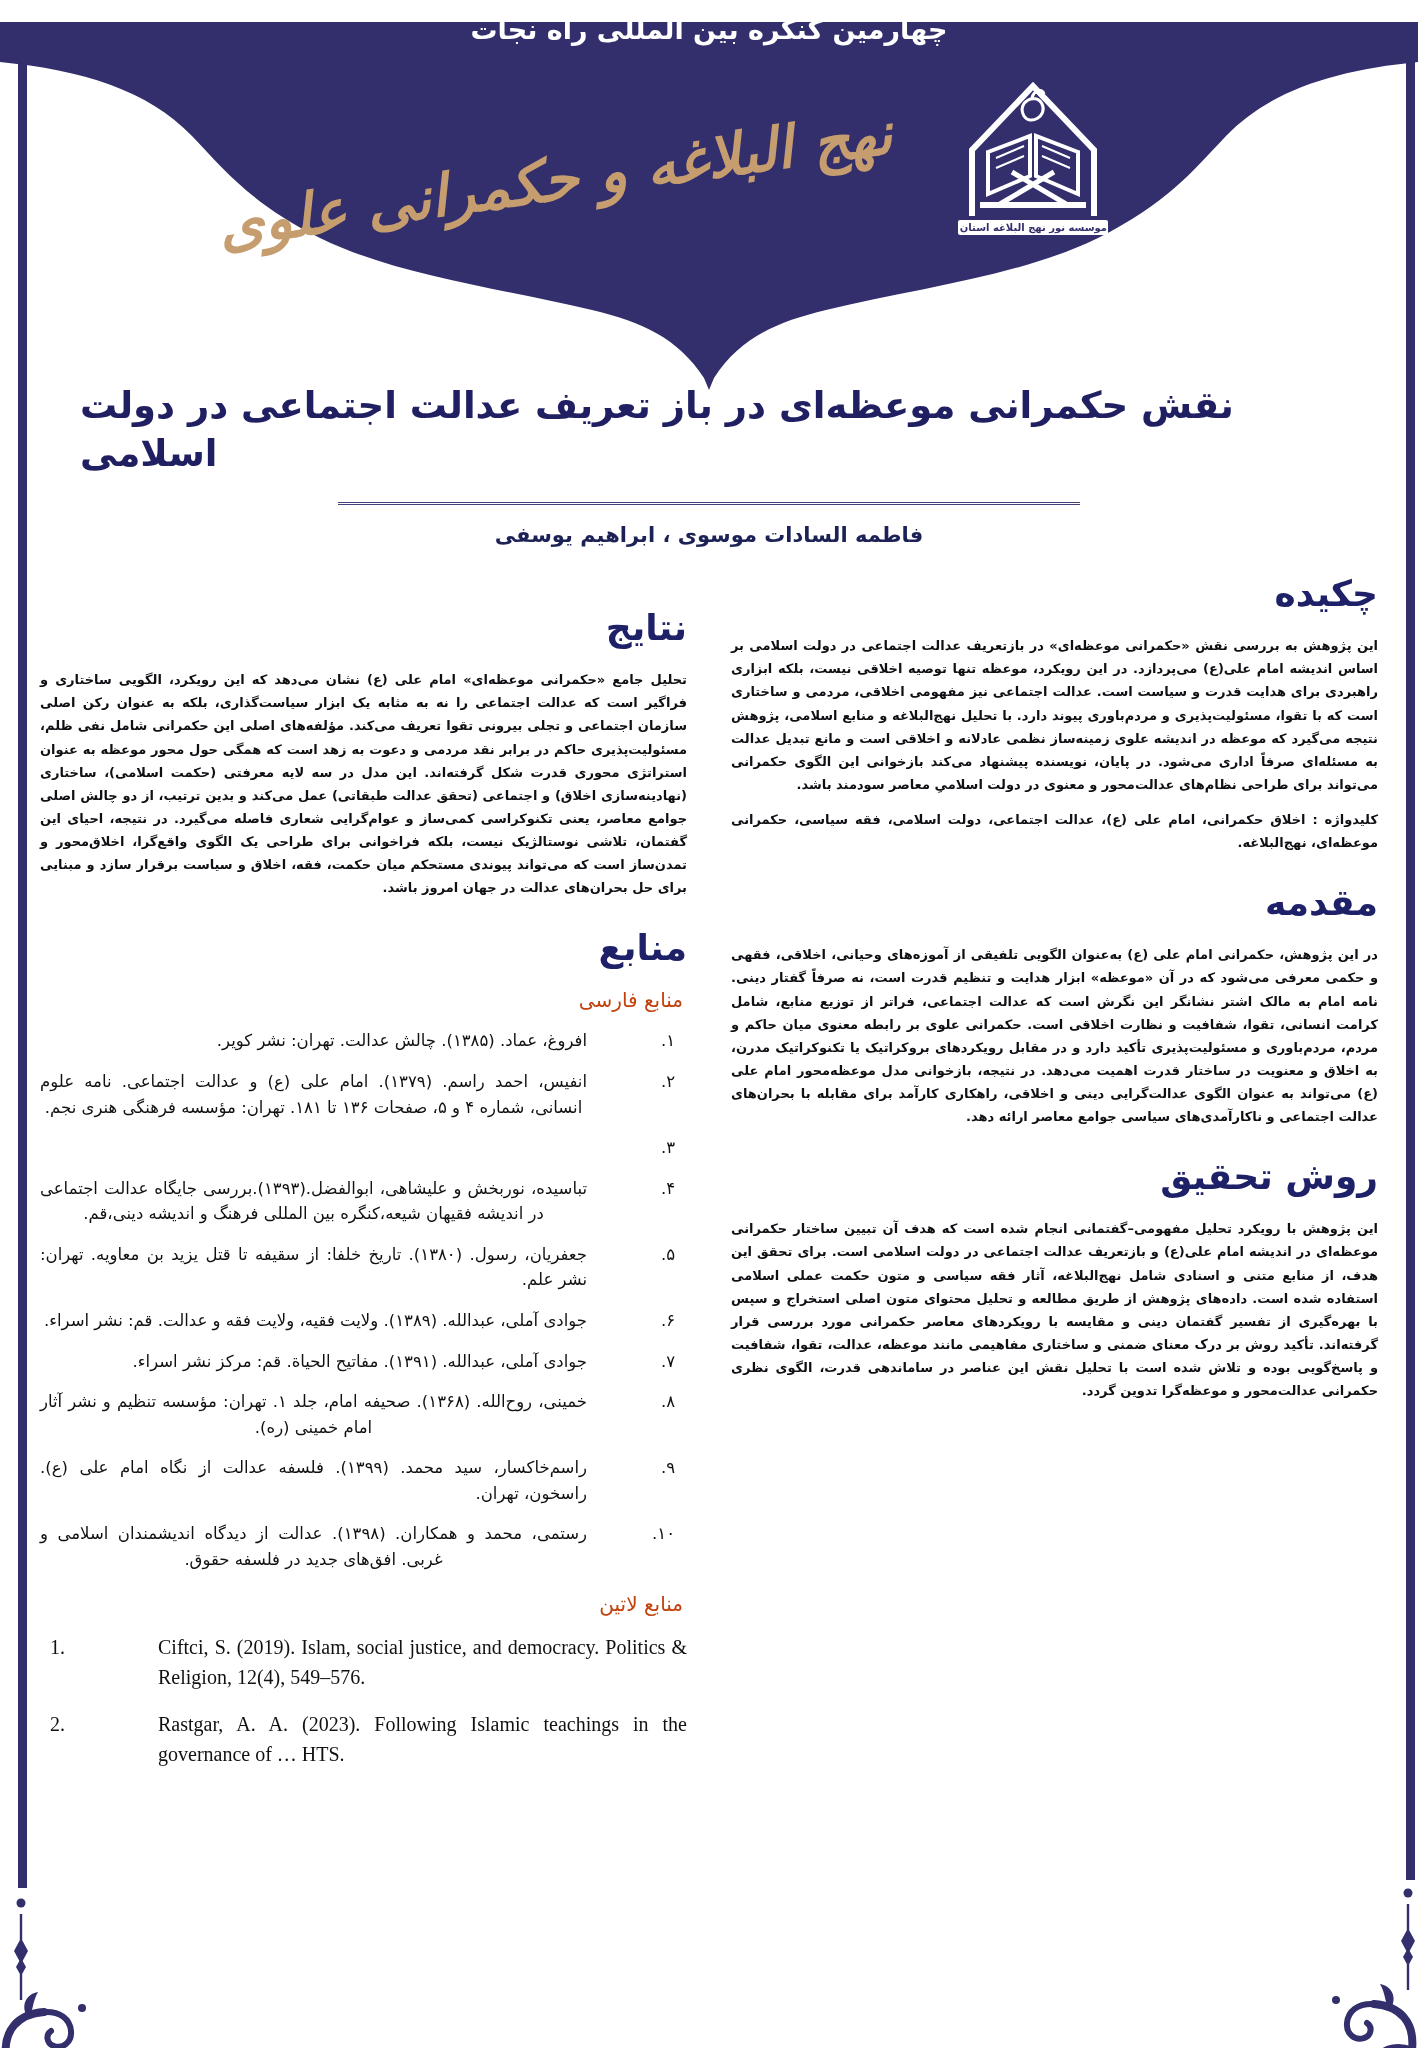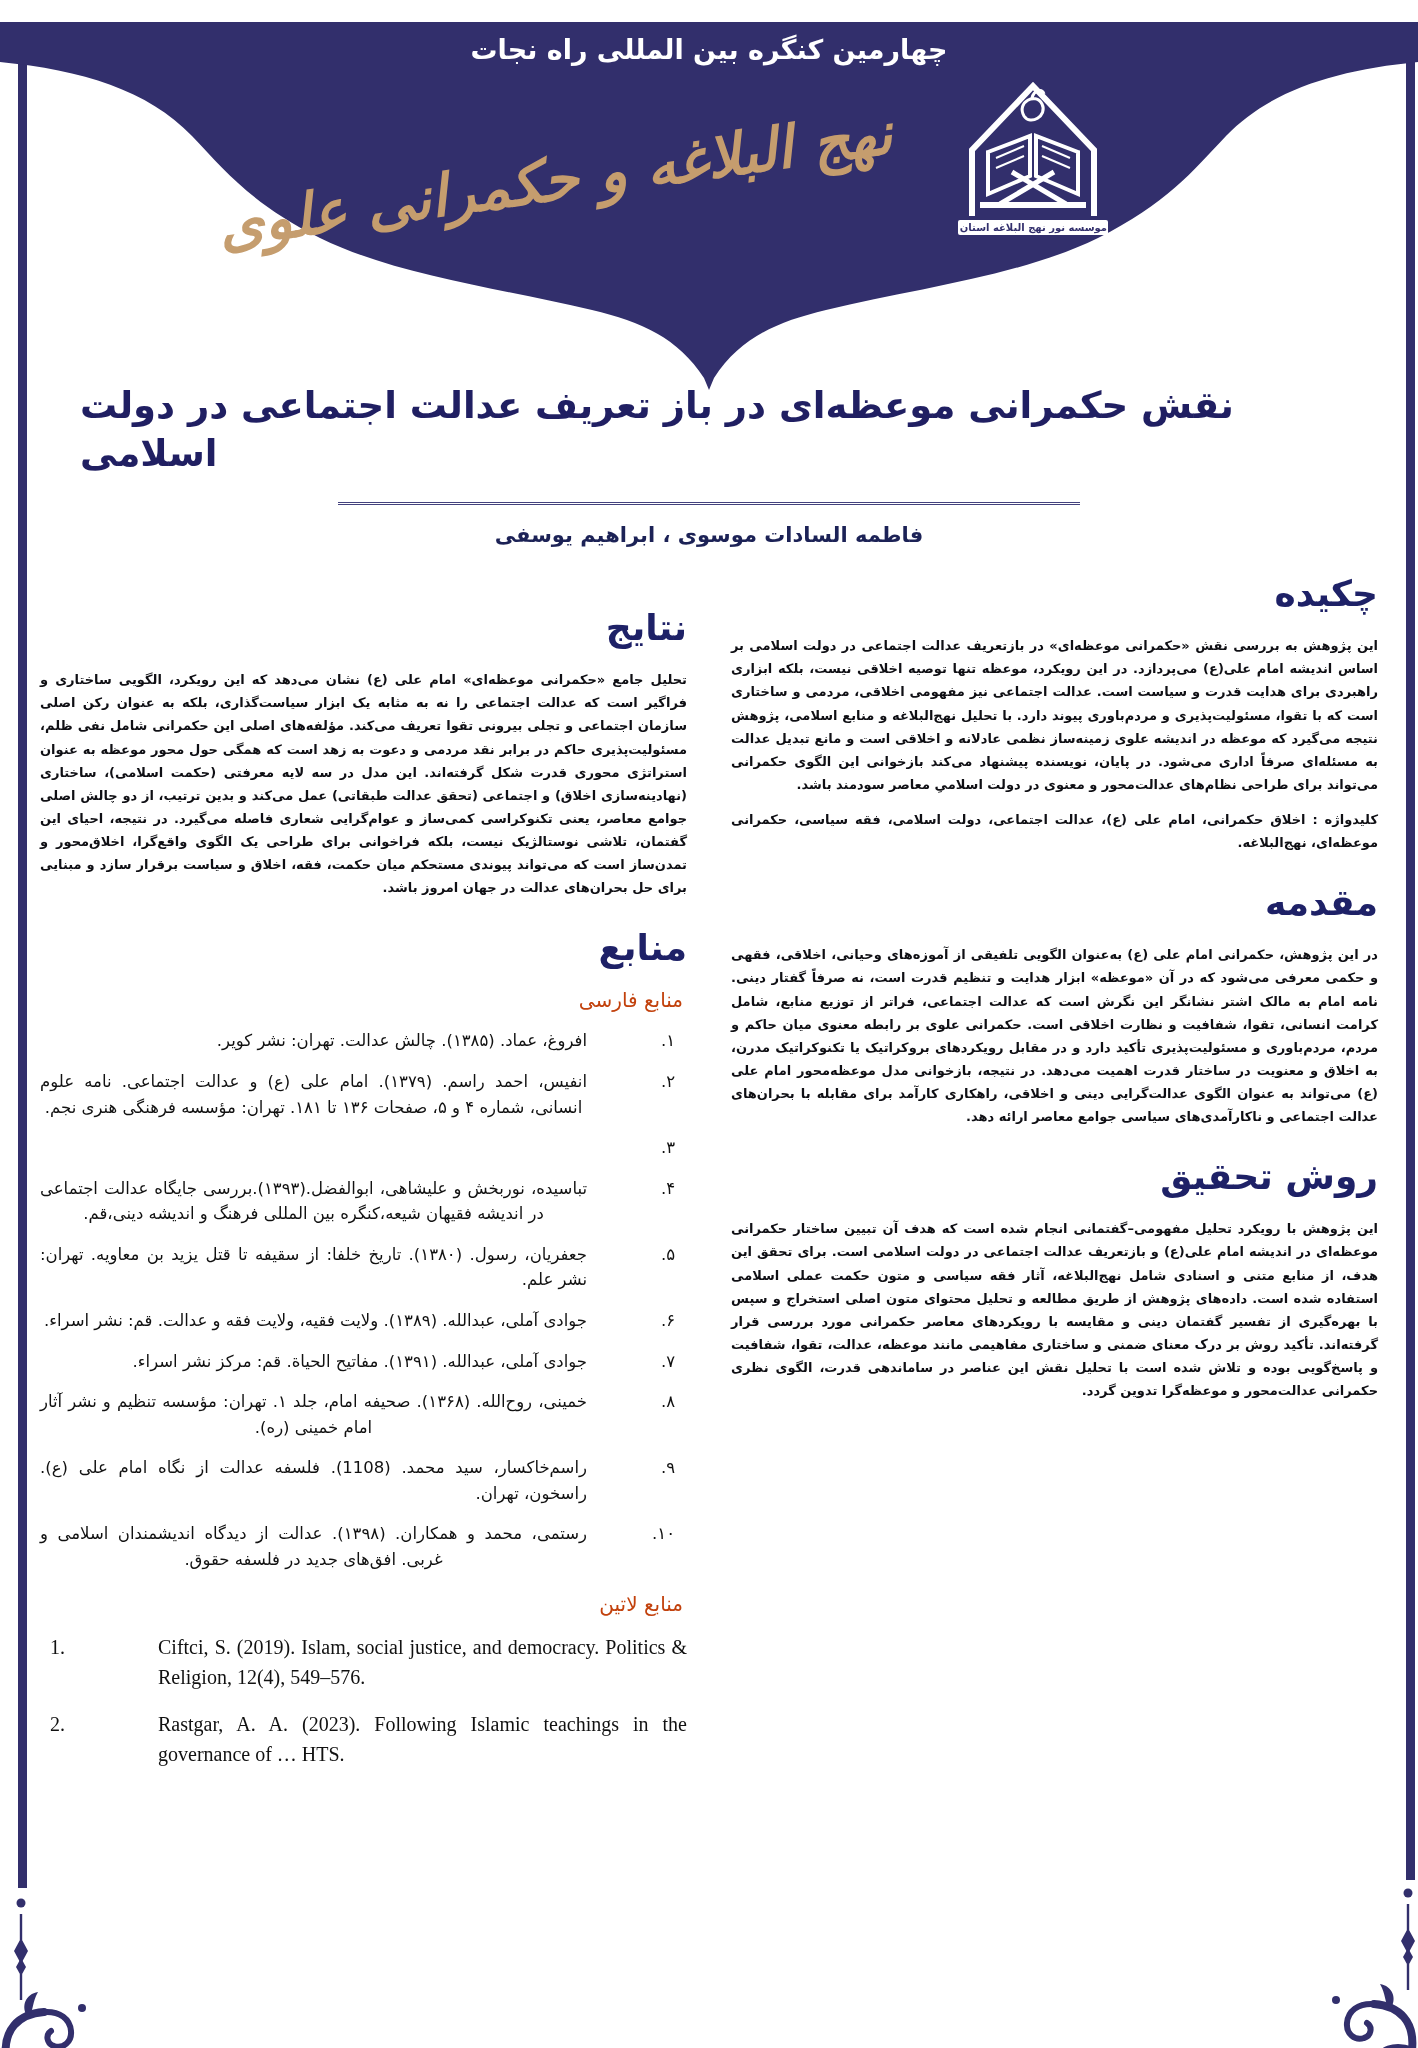--- a/index.html
+++ b/index.html
@@ -5,21 +5,21 @@
   html,body{margin:0;padding:0;background:#9a9a9a;}
   .page{position:relative;width:1418px;height:2048px;margin:0 auto;background:#ffffff;
         overflow:hidden;font-family:"DejaVu Sans",sans-serif;}
   
   .bar{position:absolute;width:9px;background:#322f6c;}
   .bar-left{left:18px;top:40px;height:1848px;}
   .bar-right{right:3px;top:40px;height:1840px;}
   
   .banner{position:absolute;top:0;left:0;width:1418px;height:400px;}
   .banner svg.banner-shape{position:absolute;top:0;left:0;}
-  .congress-title{position:absolute;top:34px;left:0;right:0;text-align:center;
+  .congress-title{position:absolute;top:14px;left:0;right:0;text-align:center;
         color:#ffffff;font-weight:bold;font-size:27px;letter-spacing:1px;direction:rtl;}
   .calligraphy{position:absolute;top:150px;left:185px;width:740px;text-align:center;
         color:#c59d6e;font-size:58px;font-weight:bold;font-style:italic;line-height:1.05;
         transform:rotate(-8deg);direction:rtl;white-space:nowrap;}
   .logo{position:absolute;left:958px;top:76px;width:150px;height:168px;}
   .logo-caption{position:absolute;left:0;right:0;top:144px;background:#ffffff;color:#322f6c;
         font-size:10px;font-weight:bold;text-align:center;padding:2px 1px;border-radius:2px;
         white-space:nowrap;overflow:hidden;direction:rtl;}
   
   .content{position:absolute;top:368px;left:40px;right:40px;}
@@ -145,21 +145,21 @@
         <div class="ref-fa">
           <span class="num">۷.</span>
           <span class="txt">جوادی آملی، عبدالله. (۱۳۹۱). مفاتیح الحیاة. قم: مرکز نشر اسراء.</span>
         </div>
         <div class="ref-fa">
           <span class="num">۸.</span>
           <span class="txt center-last">خمینی، روح‌الله. (۱۳۶۸). صحیفه امام، جلد ۱. تهران: مؤسسه تنظیم و نشر آثار امام خمینی (ره).</span>
         </div>
         <div class="ref-fa">
           <span class="num">۹.</span>
-          <span class="txt">راسم‌خاکسار، سید محمد. (1108). فلسفه عدالت از نگاه امام علی (ع). راسخون، تهران.</span>
+          <span class="txt">راسم‌خاکسار، سید محمد. (۱۳۹۹). فلسفه عدالت از نگاه امام علی (ع). راسخون، تهران.</span>
         </div>
         <div class="ref-fa">
           <span class="num">۱۰.</span>
           <span class="txt center-last">رستمی، محمد و همکاران. (۱۳۹۸). عدالت از دیدگاه اندیشمندان اسلامی و غربی. افق‌های جدید در فلسفه حقوق.</span>
         </div>
 
         <div class="refs-label">منابع لاتین</div>
 
         <div class="ref-en">
           <span class="num">1.</span>

